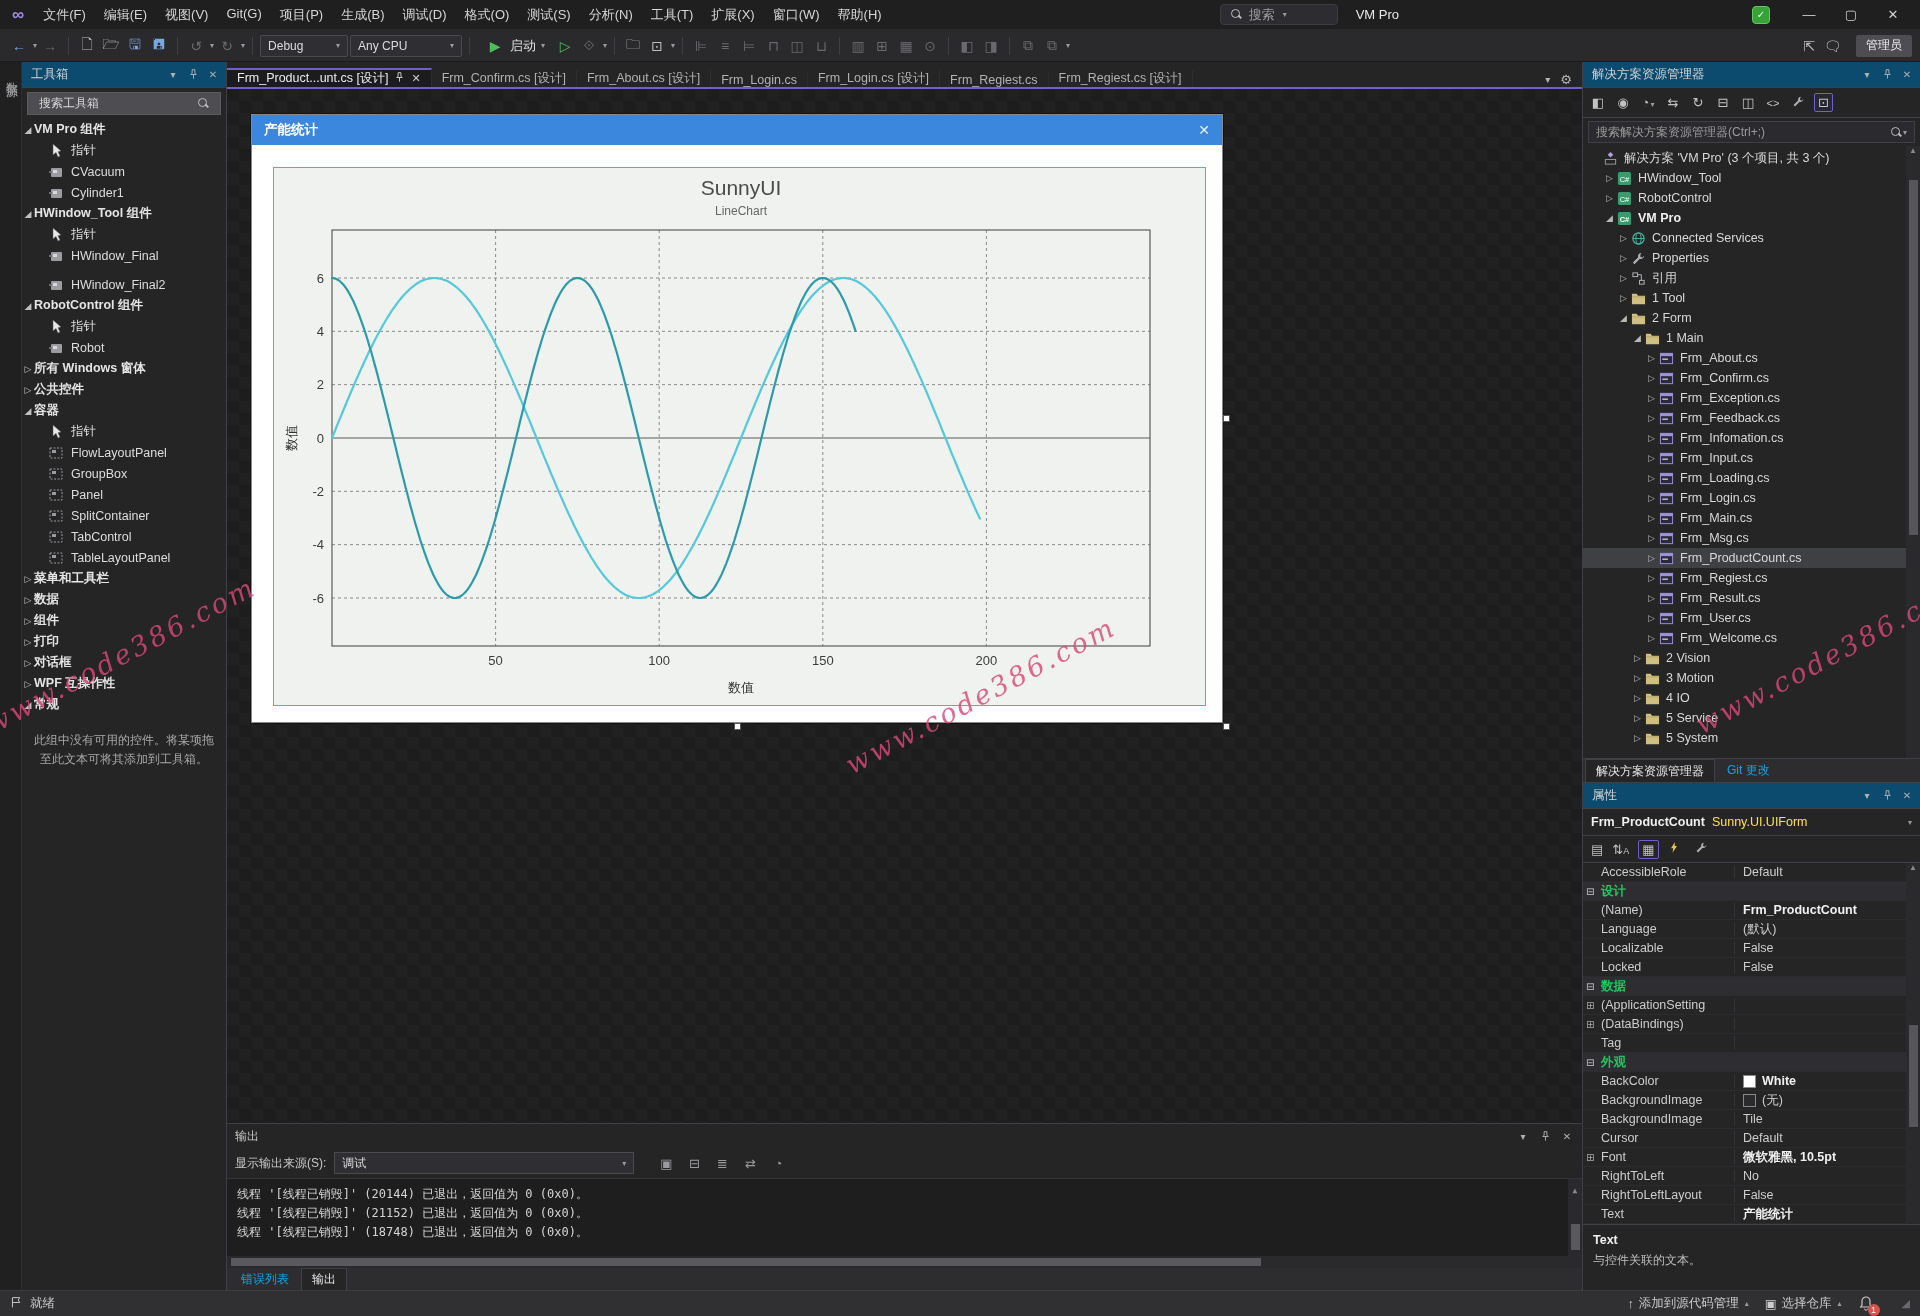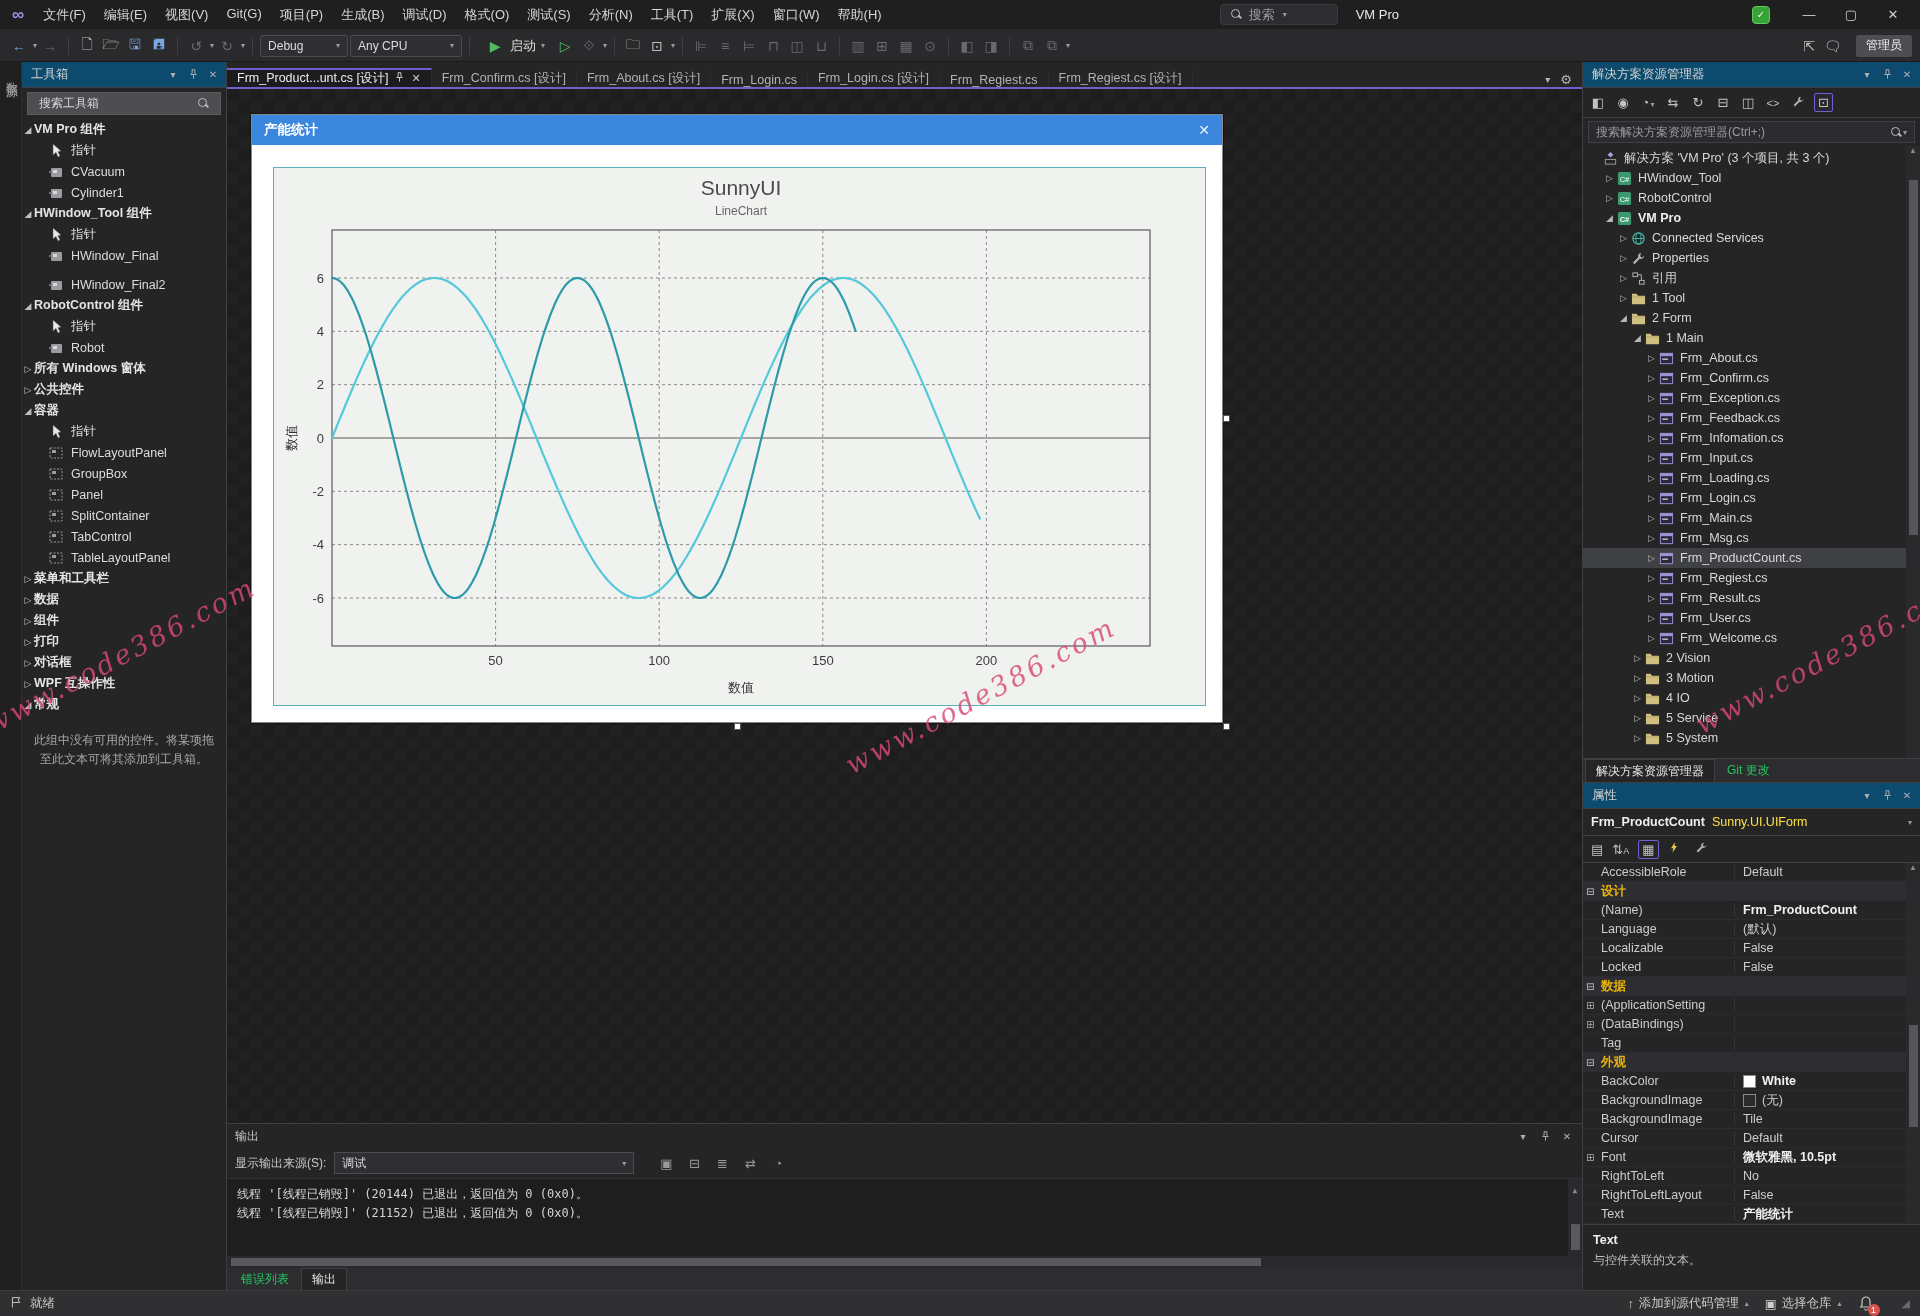--- a/index.html
+++ b/index.html
@@ -80,21 +80,21 @@
   .out-controls { height:30px; display:flex; align-items:center; gap:8px; padding:0 8px; color:#c8c8c8; font-size:12px; }
   .out-combo { width:300px; height:22px; background:#2f2f33; border:1px solid #4a4a4f; display:flex; align-items:center; padding:0 7px; color:#dcdcdc; }
   .out-combo .caret { margin-left:auto; }
   .out-ico { color:#9a9a9e; font-size:13px; min-width:20px; text-align:center; }
   .out-body { position:relative; flex:1; background:#1e1e1e; border-top:1px solid #333337; padding:6px 10px; font-family:"DejaVu Sans Mono","Liberation Mono",monospace; font-size:12px; color:#d4d4d4; line-height:19px; overflow:hidden; }
   .out-vscroll { position:absolute; right:0; top:0; bottom:0; width:14px; background:#2a2a2c; display:flex; flex-direction:column; align-items:center; justify-content:space-between; color:#8a8a8a; font-size:8px; padding:2px 0; }
   .out-vthumb { position:absolute; right:2px; top:58%; width:9px; height:26px; background:#5a5a5e; }
   .out-hscroll { height:12px; background:#2a2a2c; position:relative; }
   .out-hthumb { position:absolute; left:4px; top:2px; height:8px; width:76%; background:#5a5a5e; }
   .out-tabs { height:22px; background:#2d2d30; display:flex; align-items:stretch; gap:2px; padding-left:4px; }
-  .btab { display:flex; align-items:center; padding:0 10px; font-size:12px; color:#22c55e; }
+  .btab { display:flex; align-items:center; padding:0 10px; font-size:12px; color:#0ea5e9; }
   .btab.active { background:#252526; color:#e6e6e6; border:1px solid #3f3f46; border-bottom:none; }
 
   
   .right { width:338px; background:#252526; border-left:1px solid #3f3f46; display:flex; flex-direction:column; }
   .sx-toolbar { height:30px; display:flex; align-items:center; gap:7px; padding:0 6px; border-bottom:1px solid #3f3f46; color:#c2c2c4; font-size:13px; }
   .sx-toolbar .ti { min-width:18px; text-align:center; }
   .sx-toolbar .boxed { border:1px solid #6f5fd0; background:#39395a33; padding:1px 3px; border-radius:2px; }
   .sx-search { margin:3px 5px; height:22px; background:#2b2b2f; border:1px solid #3f3f46; display:flex; align-items:center; padding:0 7px; color:#9a9a9a; font-size:12px; }
   .sx-search .mag { margin-left:auto; }
   .sx-tree { position:relative; flex:1; overflow:hidden; padding-top:2px; }
@@ -114,21 +114,21 @@
   .props-obj .oname { font-weight:bold; color:#efefef; }
   .props-obj .otype { color:#fde047; }
   .props-obj .caret { margin-left:auto; }
   .props-toolbar { height:27px; display:flex; align-items:center; gap:9px; padding:0 8px; border-bottom:1px solid #3f3f46; color:#c0c0c2; }
   .props-toolbar .boxed { border:1px solid #6f5fd0; padding:1px 3px; border-radius:2px; }
   .pgrid { position:relative; height:361px; overflow:hidden; font-size:12.5px; }
   .prow { display:flex; height:19px; align-items:center; border-bottom:1px solid #2c2c30; }
   .prow .plabel { width:152px; padding-left:18px; color:#cdcdcd; overflow:hidden; white-space:nowrap; flex:0 0 auto; border-right:1px solid #333338; }
   .prow .pvalue { flex:1; padding-left:8px; color:#cdcdcd; display:flex; align-items:center; gap:6px; overflow:hidden; white-space:nowrap; }
   .prow.cat { background:#2e2e32; font-weight:bold; color:#d8d8d8; }
-  .prow.cat .plabel { border-right:none; color:#eab308; }
+  .prow.cat .plabel { border-right:none; color:#22c55e; }
   .prow .pexp { position:absolute; left:3px; width:11px; font-size:10px; color:#a8a8a8; }
   .prow { position:relative; }
   .pvalue.bold, .plabel.bold { font-weight:bold; color:#f0f0f0; }
   .swatch { width:13px; height:13px; border:1px solid #8a8a8a; display:inline-block; }
   .pg-vscroll { position:absolute; right:0; top:0; bottom:0; width:14px; background:#2a2a2c; color:#8a8a8a; font-size:8px; text-align:center; }
   .pg-vthumb { position:absolute; right:2px; top:45%; width:9px; height:28%; background:#55555a; }
   .props-desc { height:66px; border-top:1px solid #3f3f46; padding:8px 10px; }
   .props-desc .dt { font-weight:bold; color:#efefef; font-size:12.5px; }
   .props-desc .dd { color:#bdbdbd; font-size:12px; margin-top:5px; }
 
@@ -563,20 +563,21 @@
           </div>
           <span class="out-ico" style="margin-left:14px;">▣</span>
           <span class="out-ico">⊟</span>
           <span class="out-ico">≣</span>
           <span class="out-ico">⇄</span>
           <span class="out-ico">◔</span>
         </div>
         <div class="out-body" id="outputBody">
           <div>线程 '[线程已销毁]' (20144) 已退出，返回值为 0 (0x0)。</div>
             <div>线程 '[线程已销毁]' (21152) 已退出，返回值为 0 (0x0)。</div>
+            <div>线程 '[线程已销毁]' (18748) 已退出，返回值为 0 (0x0)。</div>
             <div class="out-vscroll">
             <span>▲</span>
             <span>▼</span>
           </div>
           <div class="out-vthumb"></div>
         </div>
         <div class="out-hscroll">
             <div class="out-hthumb"></div>
           </div>
         <div class="out-tabs" id="outTabs">

